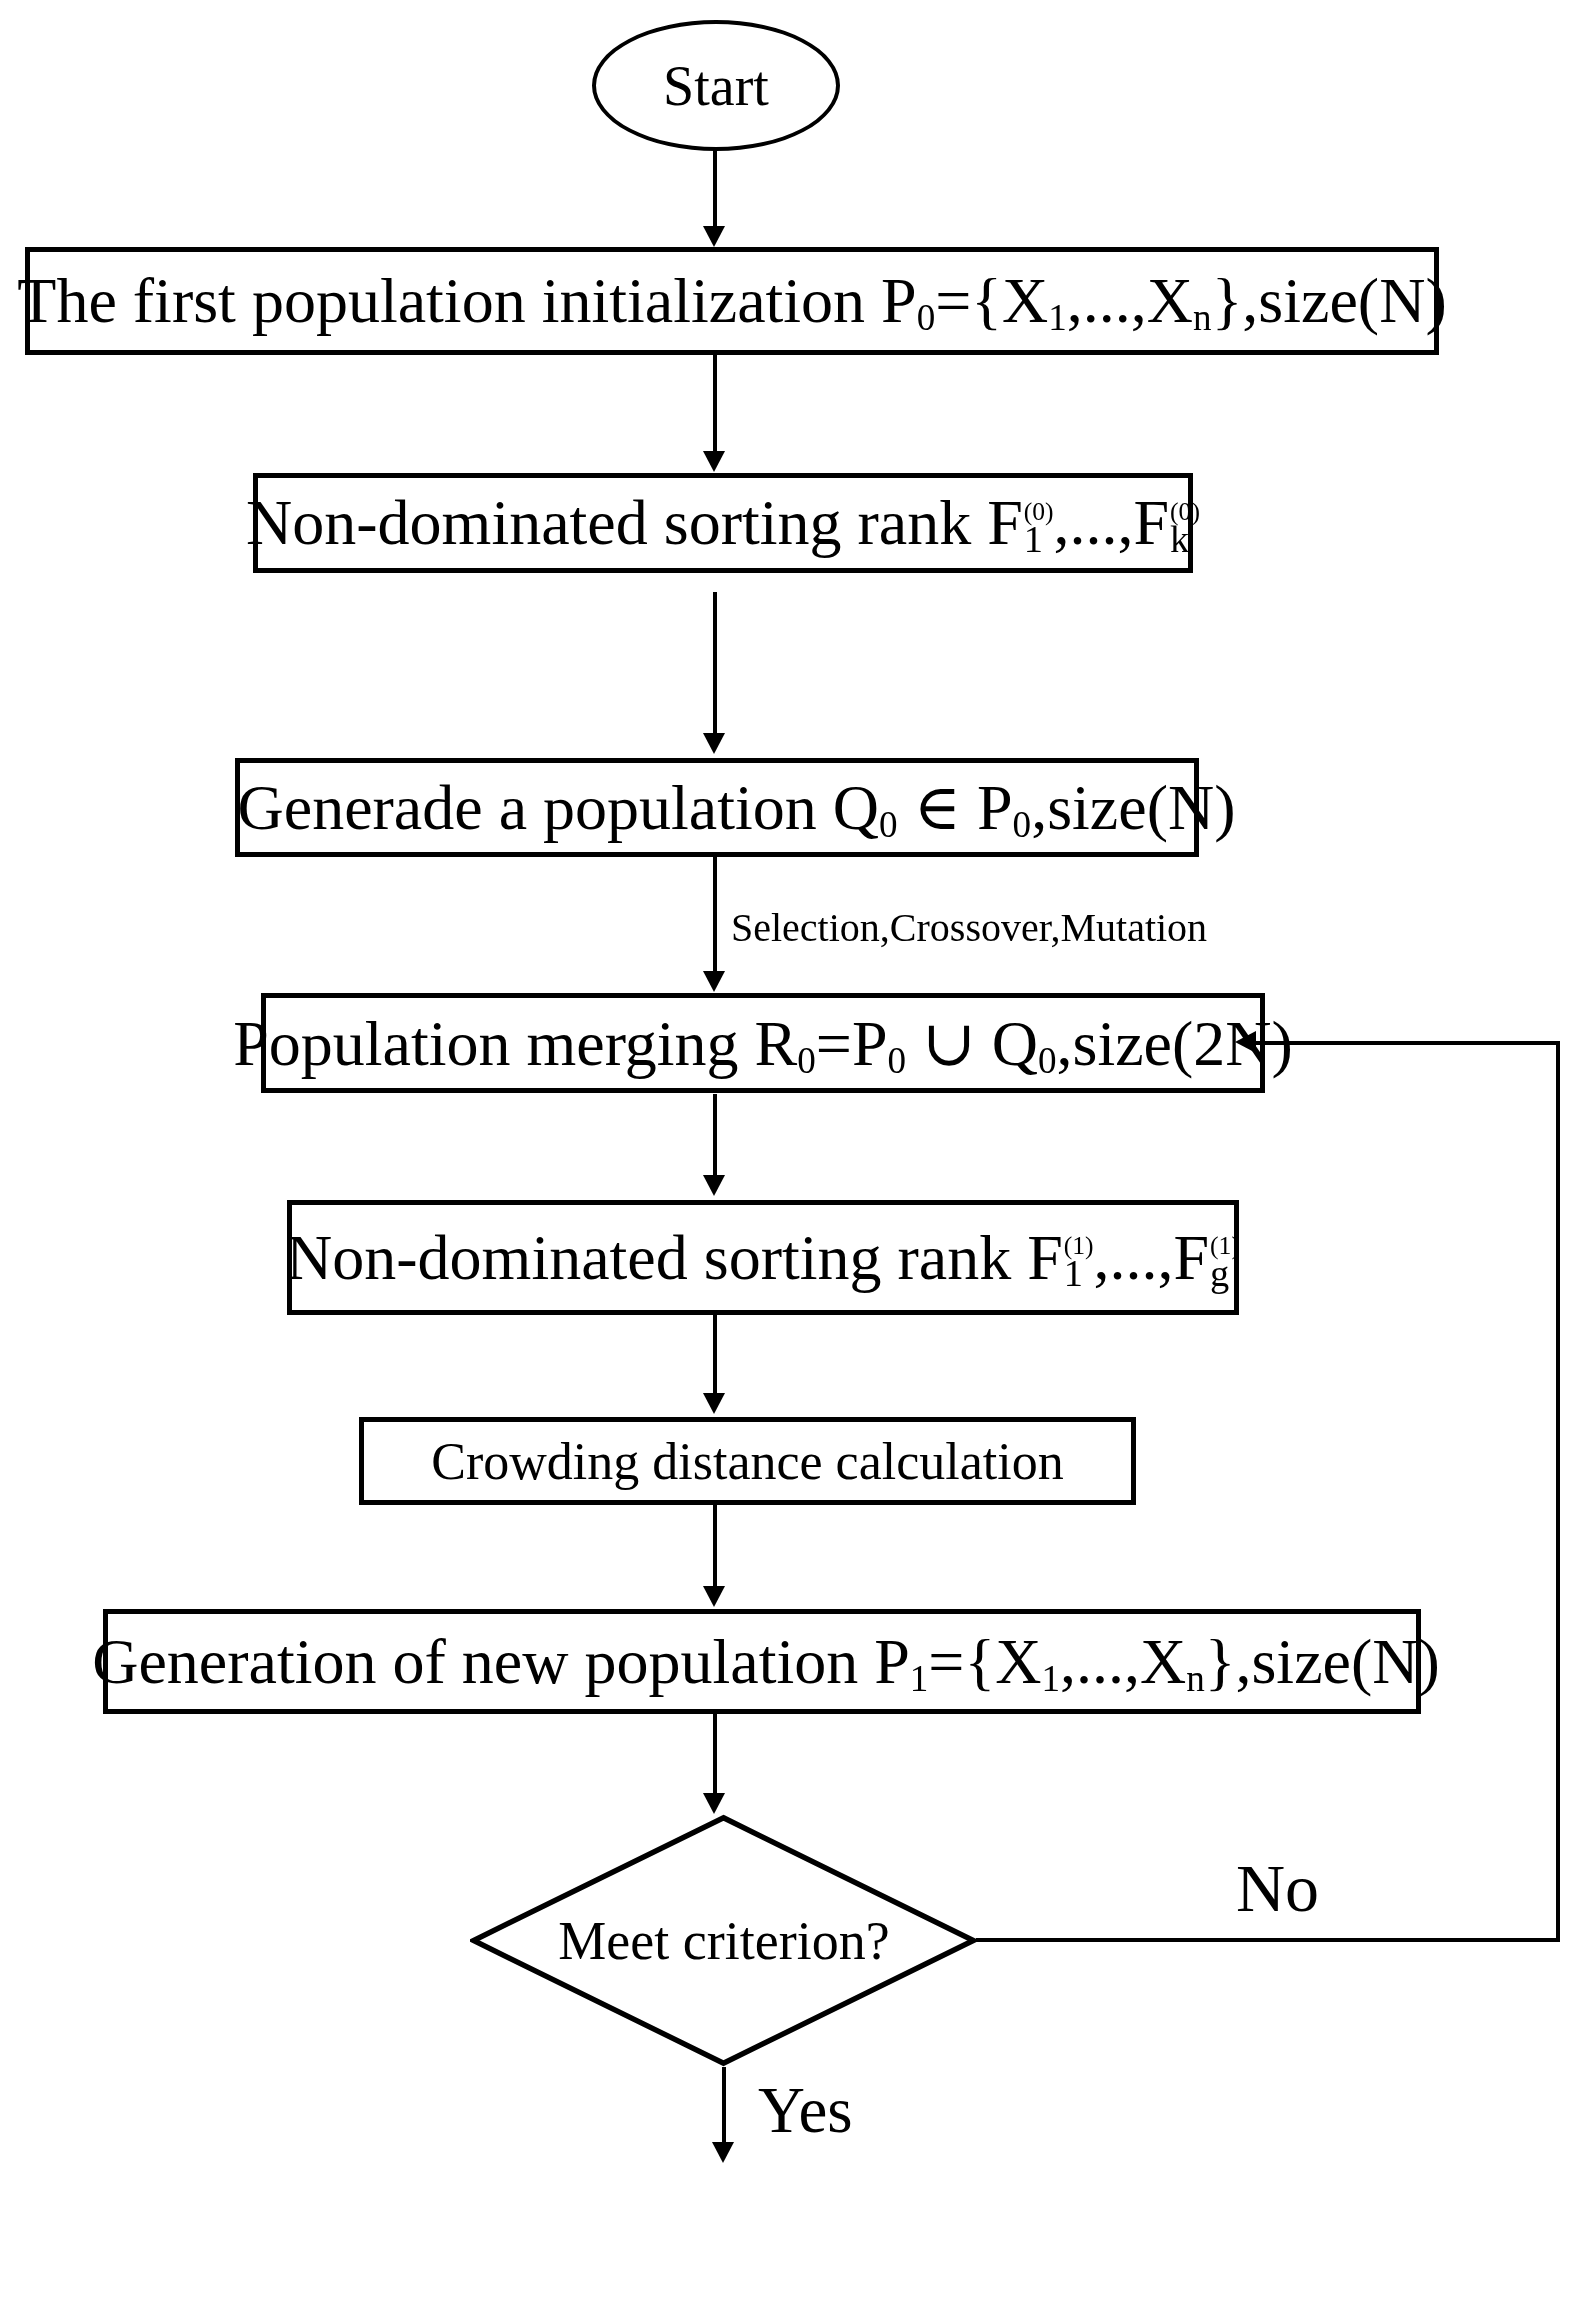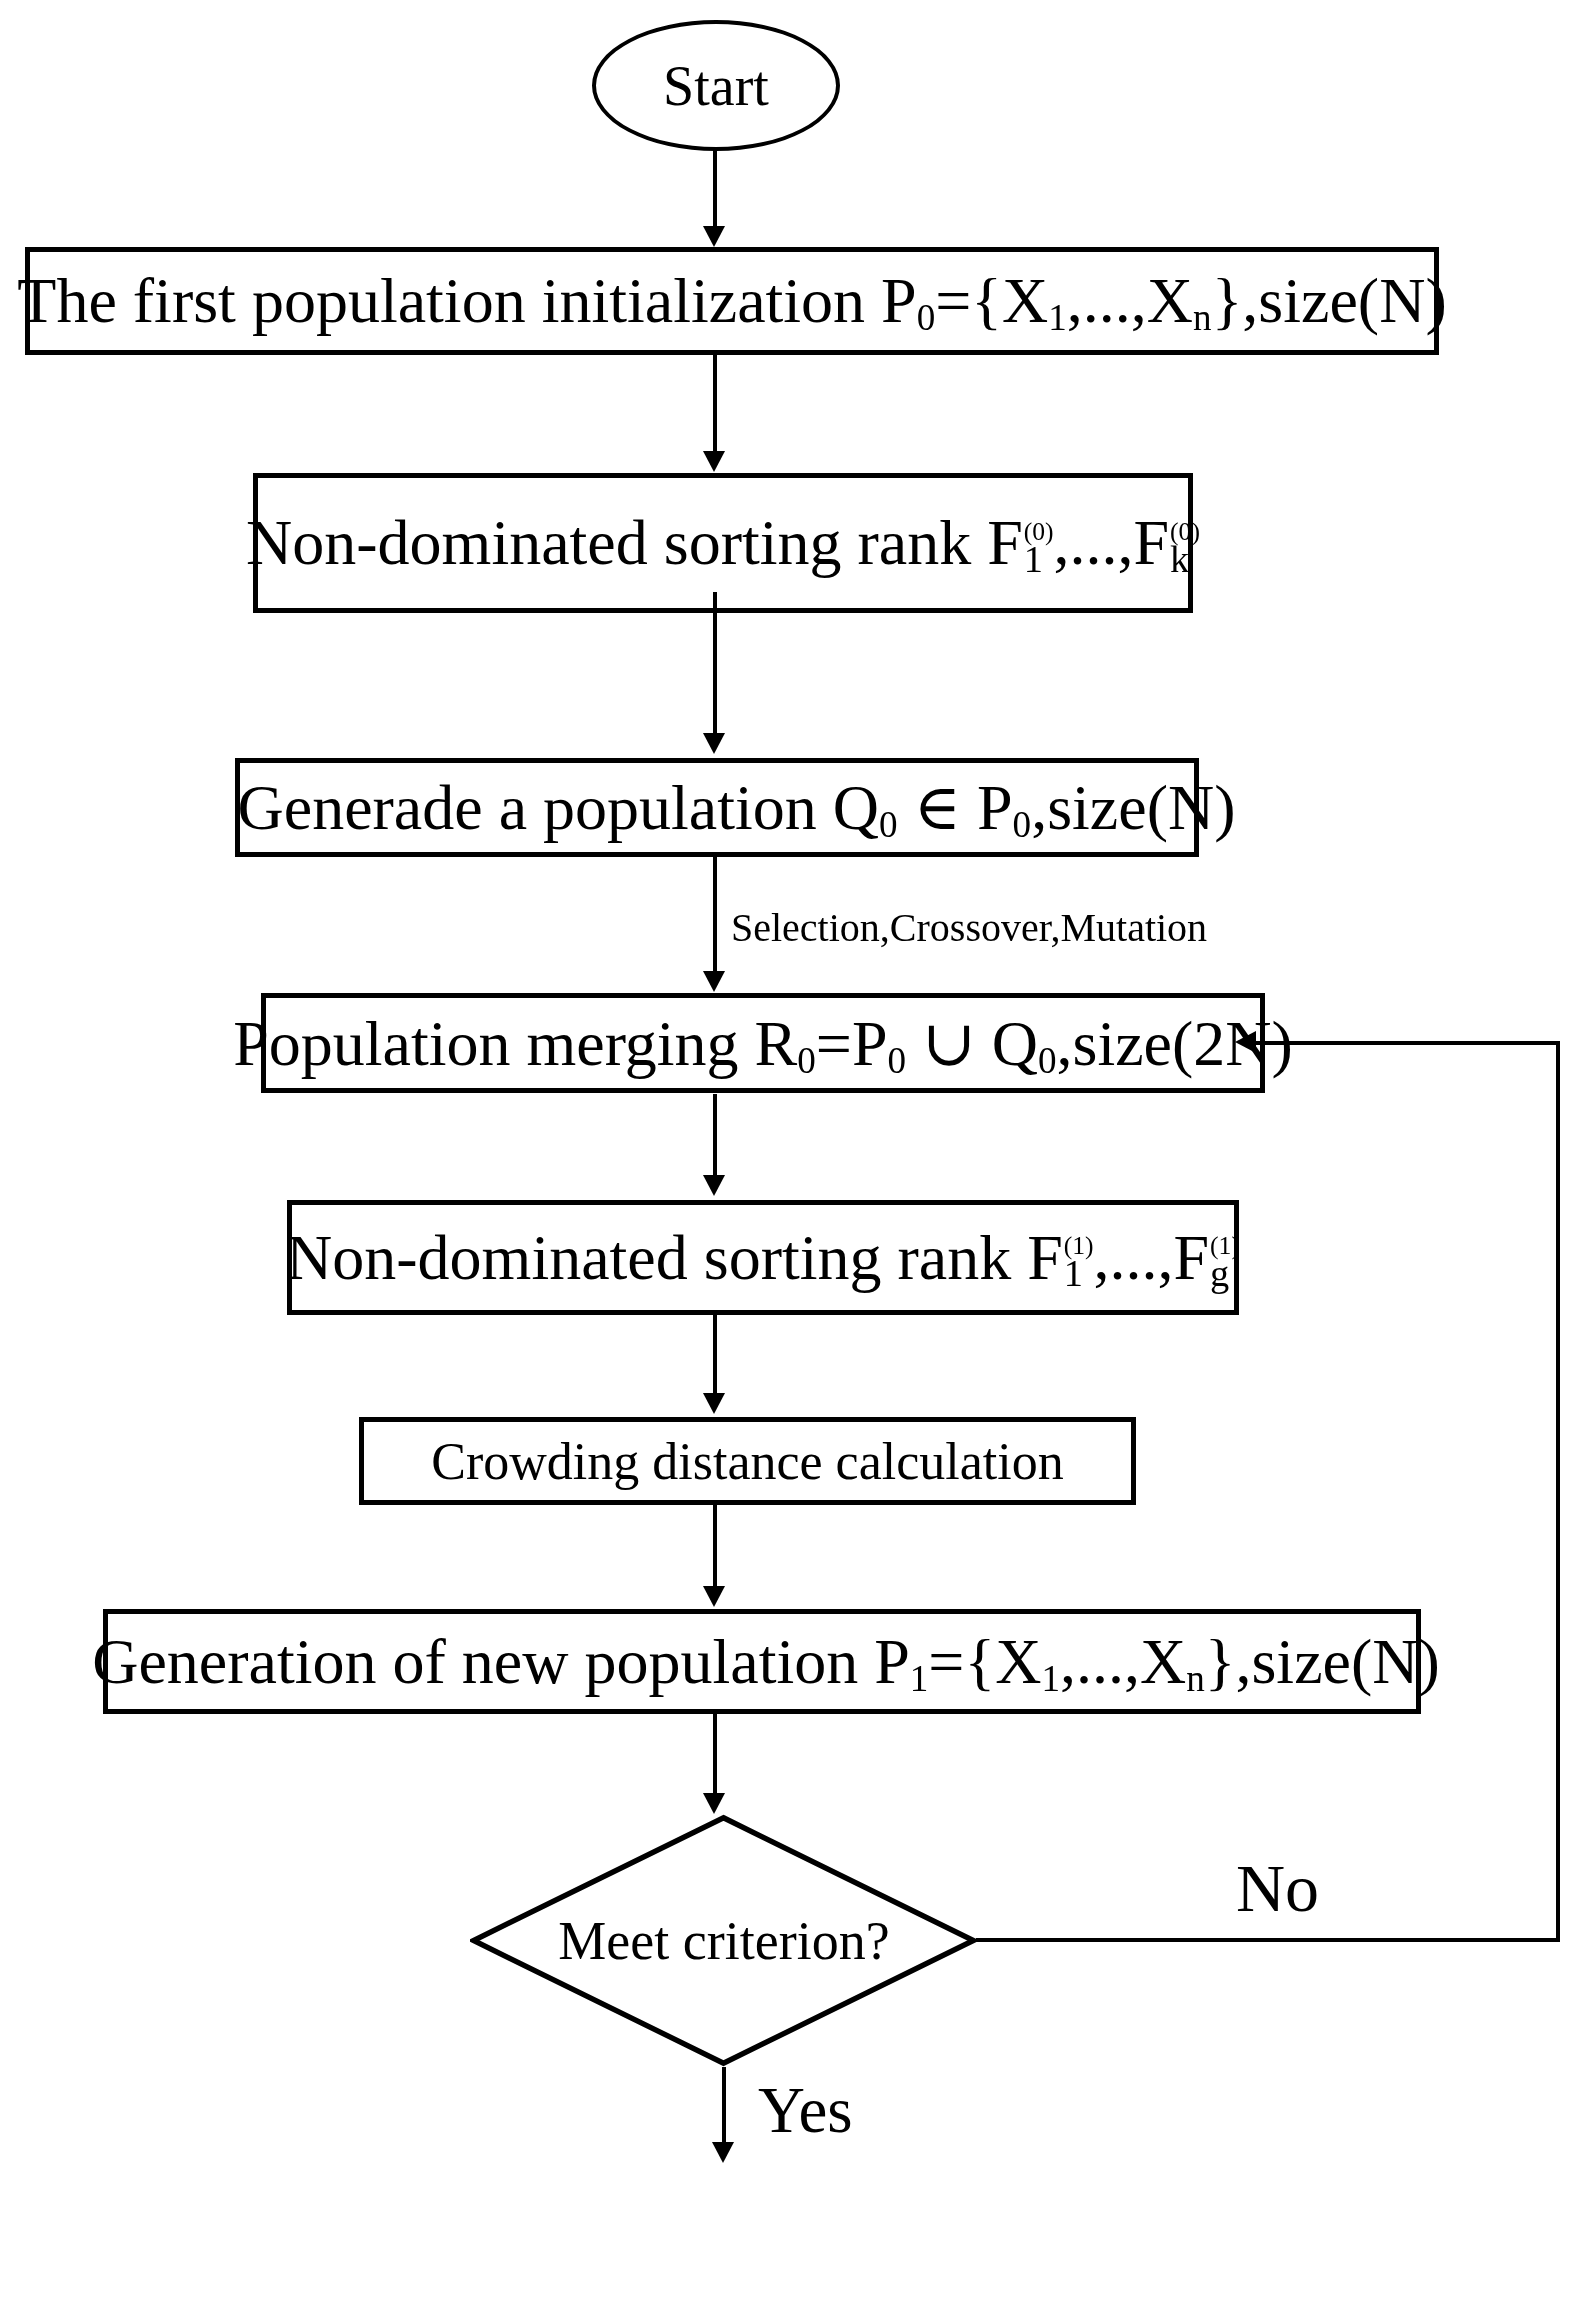--- a/index.html
+++ b/index.html
@@ -90,21 +90,21 @@
   <div class="vline" style="left:713px;top:149px;height:79px;"></div>
   <div class="head-down" style="left:703px;top:226px;"></div>
 
   <div class="process" style="left:25px;top:247px;width:1414px;height:108px;">
     <span>The first population initialization P<sub>0</sub>={X<sub>1</sub>,...,X<sub>n</sub>},size(N)</span>
   </div>
 
   <div class="vline" style="left:713px;top:354px;height:99px;"></div>
   <div class="head-down" style="left:703px;top:451px;"></div>
 
-  <div class="process" style="left:253px;top:473px;width:940px;height:140px;">
+  <div class="process" style="left:253px;top:473px;width:940px;height:100px;">
     <span>Non-dominated sorting rank F<span class="supsub"><span class="ss-sup">(0)</span><span class="ss-sub">1</span></span>,...,F<span class="supsub"><span class="ss-sup">(0)</span><span class="ss-sub">k</span></span></span>
   </div>
 
   <div class="vline" style="left:713px;top:592px;height:143px;"></div>
   <div class="head-down" style="left:703px;top:733px;"></div>
 
   <div class="process" style="left:235px;top:758px;width:964px;height:99px;padding-left:39px;">
     <span>Generade a population Q<sub>0</sub> ∈ P<sub>0</sub>,size(N)</span>
   </div>
 

